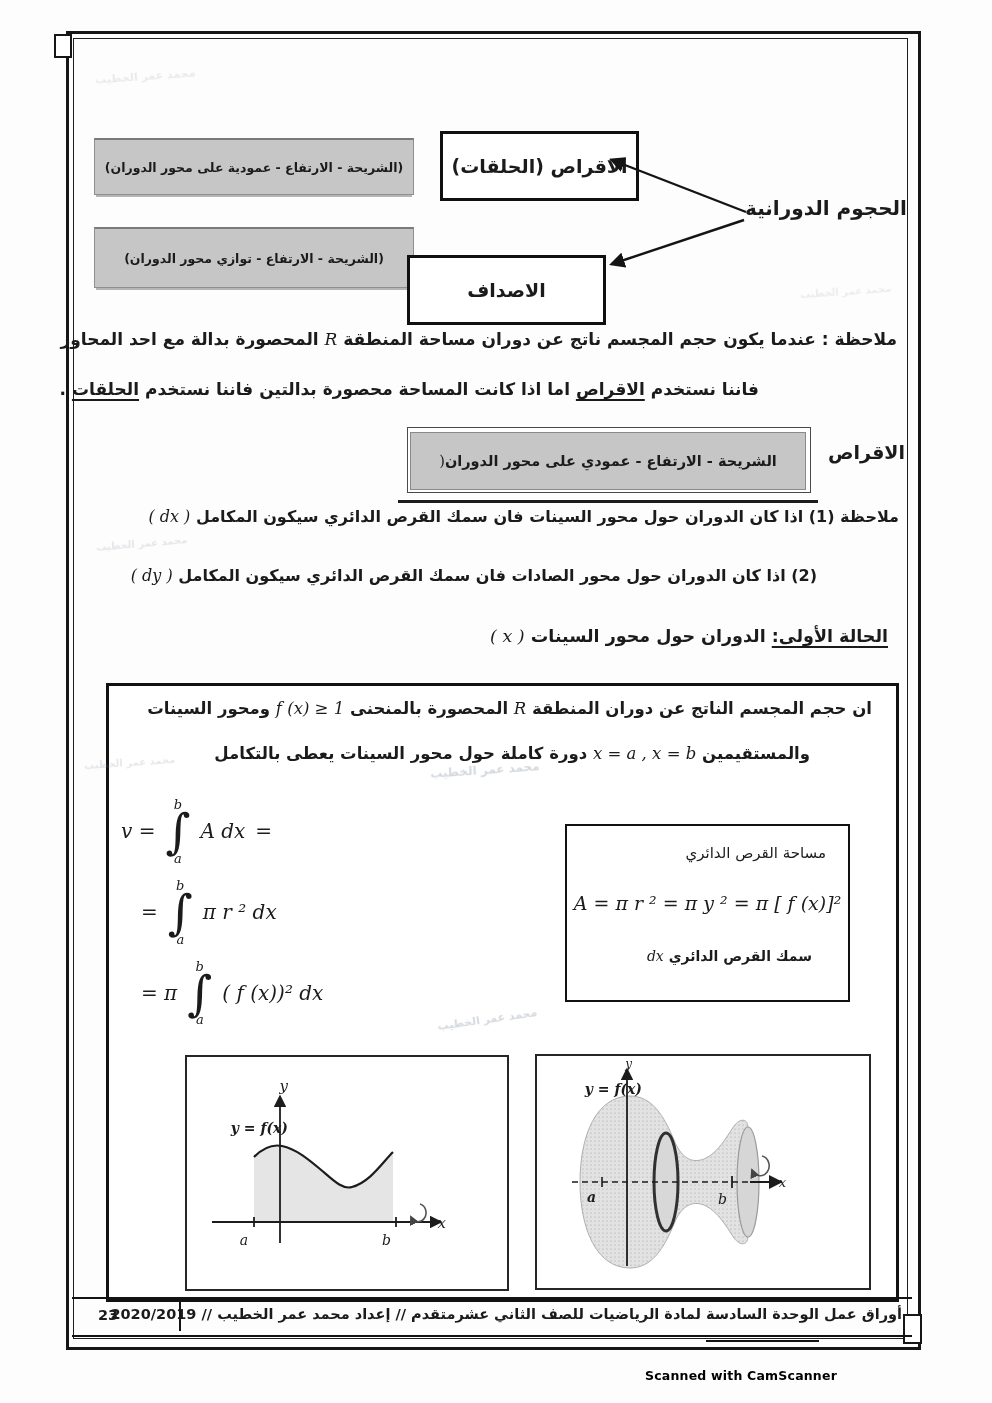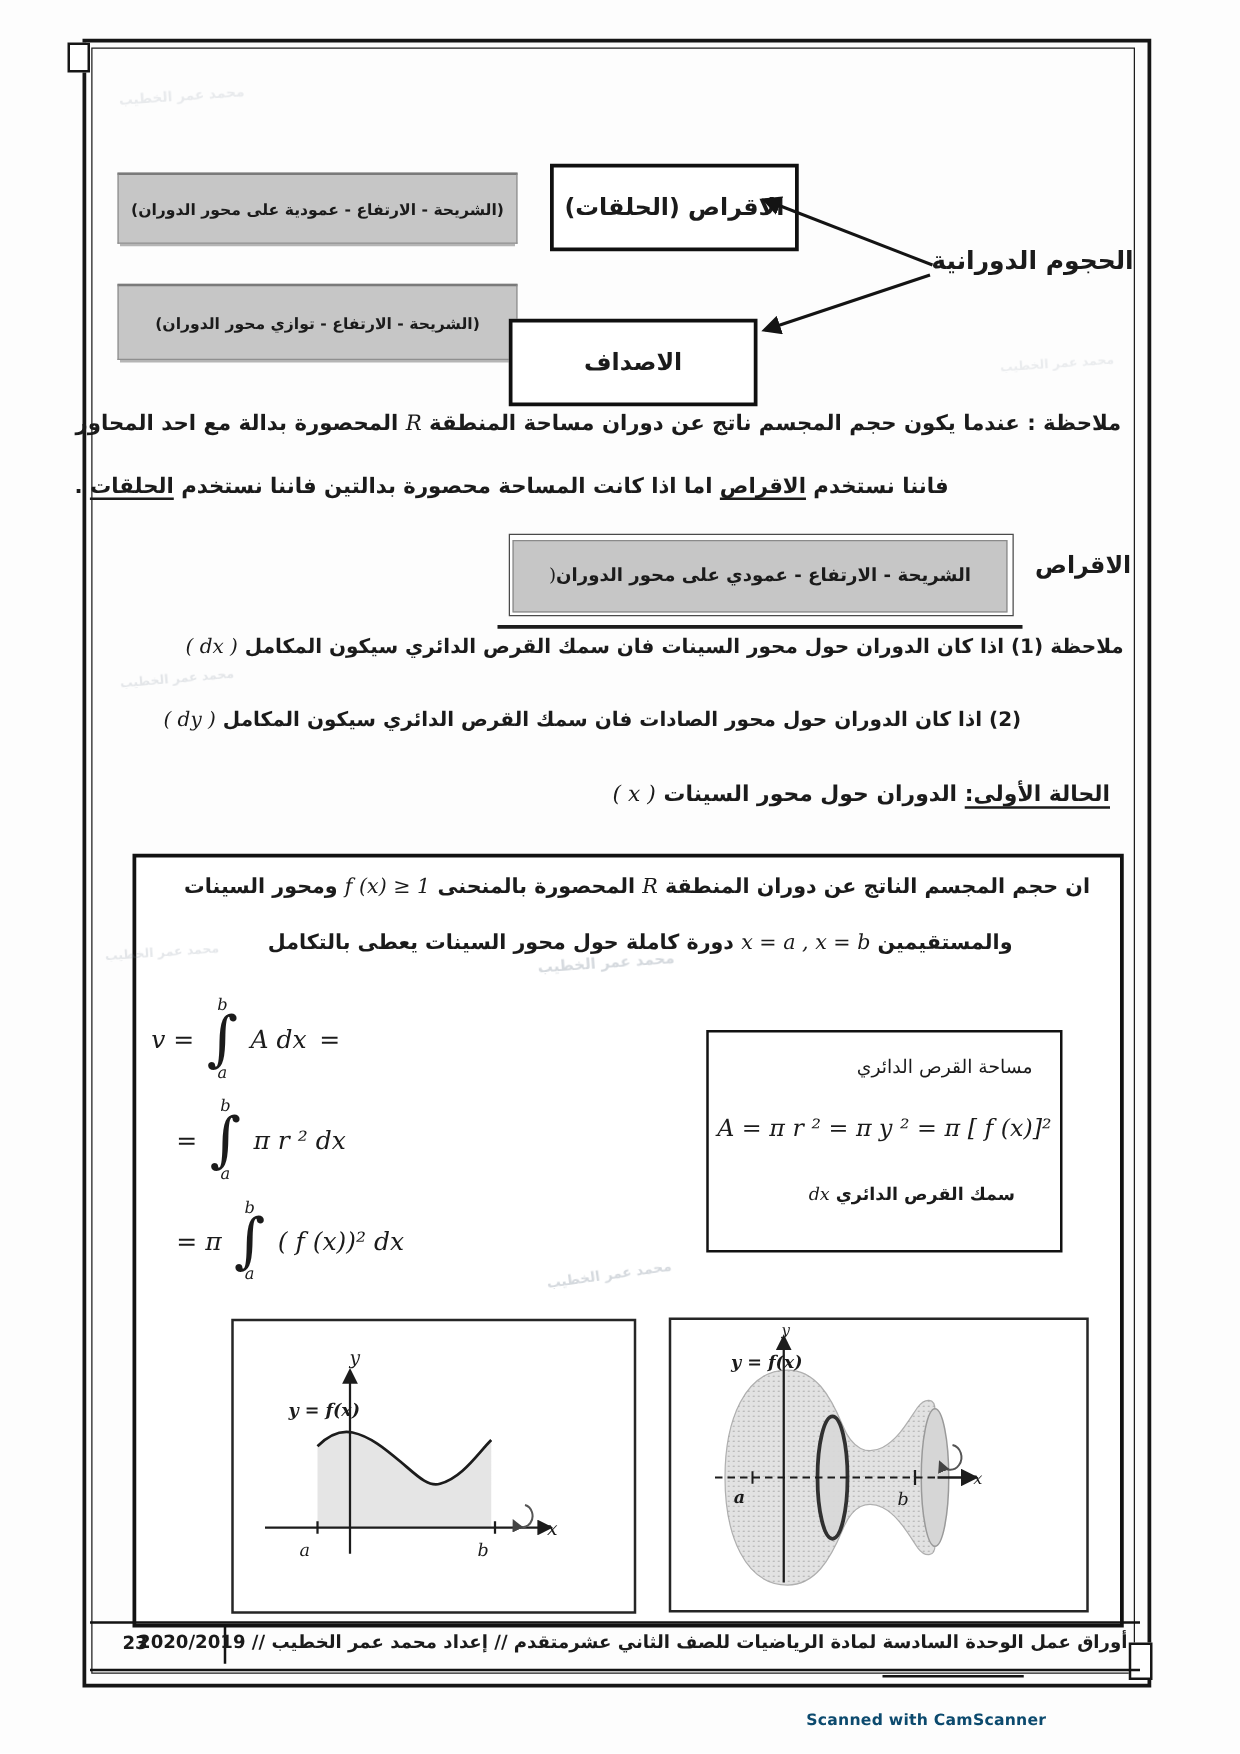--- a/index.html
+++ b/index.html
@@ -73,21 +73,21 @@
   .fig-right { left:426px; top:368px; width:332px; height:232px; }
 
   
   .footer-band { left:72px; top:1297px; width:840px; height:36px;
     border-top:2.5px solid #131313; border-bottom:2.5px solid #131313; }
   .page-num { left:26px; top:8px; font-size:14.5px; font-weight:bold; direction:ltr; }
   .footer-divider { left:107px; top:2px; width:2px; height:30px; background:#131313; }
   .footer-text { right:10px; top:7px; font-size:14.5px; font-weight:bold; white-space:nowrap; }
   .footer-text .u2 { border-bottom:2px solid #131313; padding-bottom:18px; }
 
-  .camscan { left:645px; top:1368px; font-size:12.5px; font-weight:600; color:#0c4a6e;
+  .camscan { left:645px; top:1368px; font-size:12.5px; font-weight:600; color:#000000;
     direction:ltr; font-family:"DejaVu Sans", sans-serif; letter-spacing:.2px; }
 
   
   .wm { position:absolute; color:#7d8a99; font-size:12px; font-weight:bold;
     transform:rotate(-4deg); opacity:.32; filter:blur(.4px); white-space:nowrap; }
   .wm-a { left:430px; top:763px; }
   .wm-b { left:437px; top:1013px; font-size:11px; transform:rotate(-8deg); }
   .wm-c { left:84px; top:757px; font-size:10px; opacity:.2; }
   .wm-d { left:96px; top:538px; font-size:10px; opacity:.2; transform:rotate(-5deg); }
   .wm-e { left:95px; top:70px; font-size:11px; opacity:.16; }

